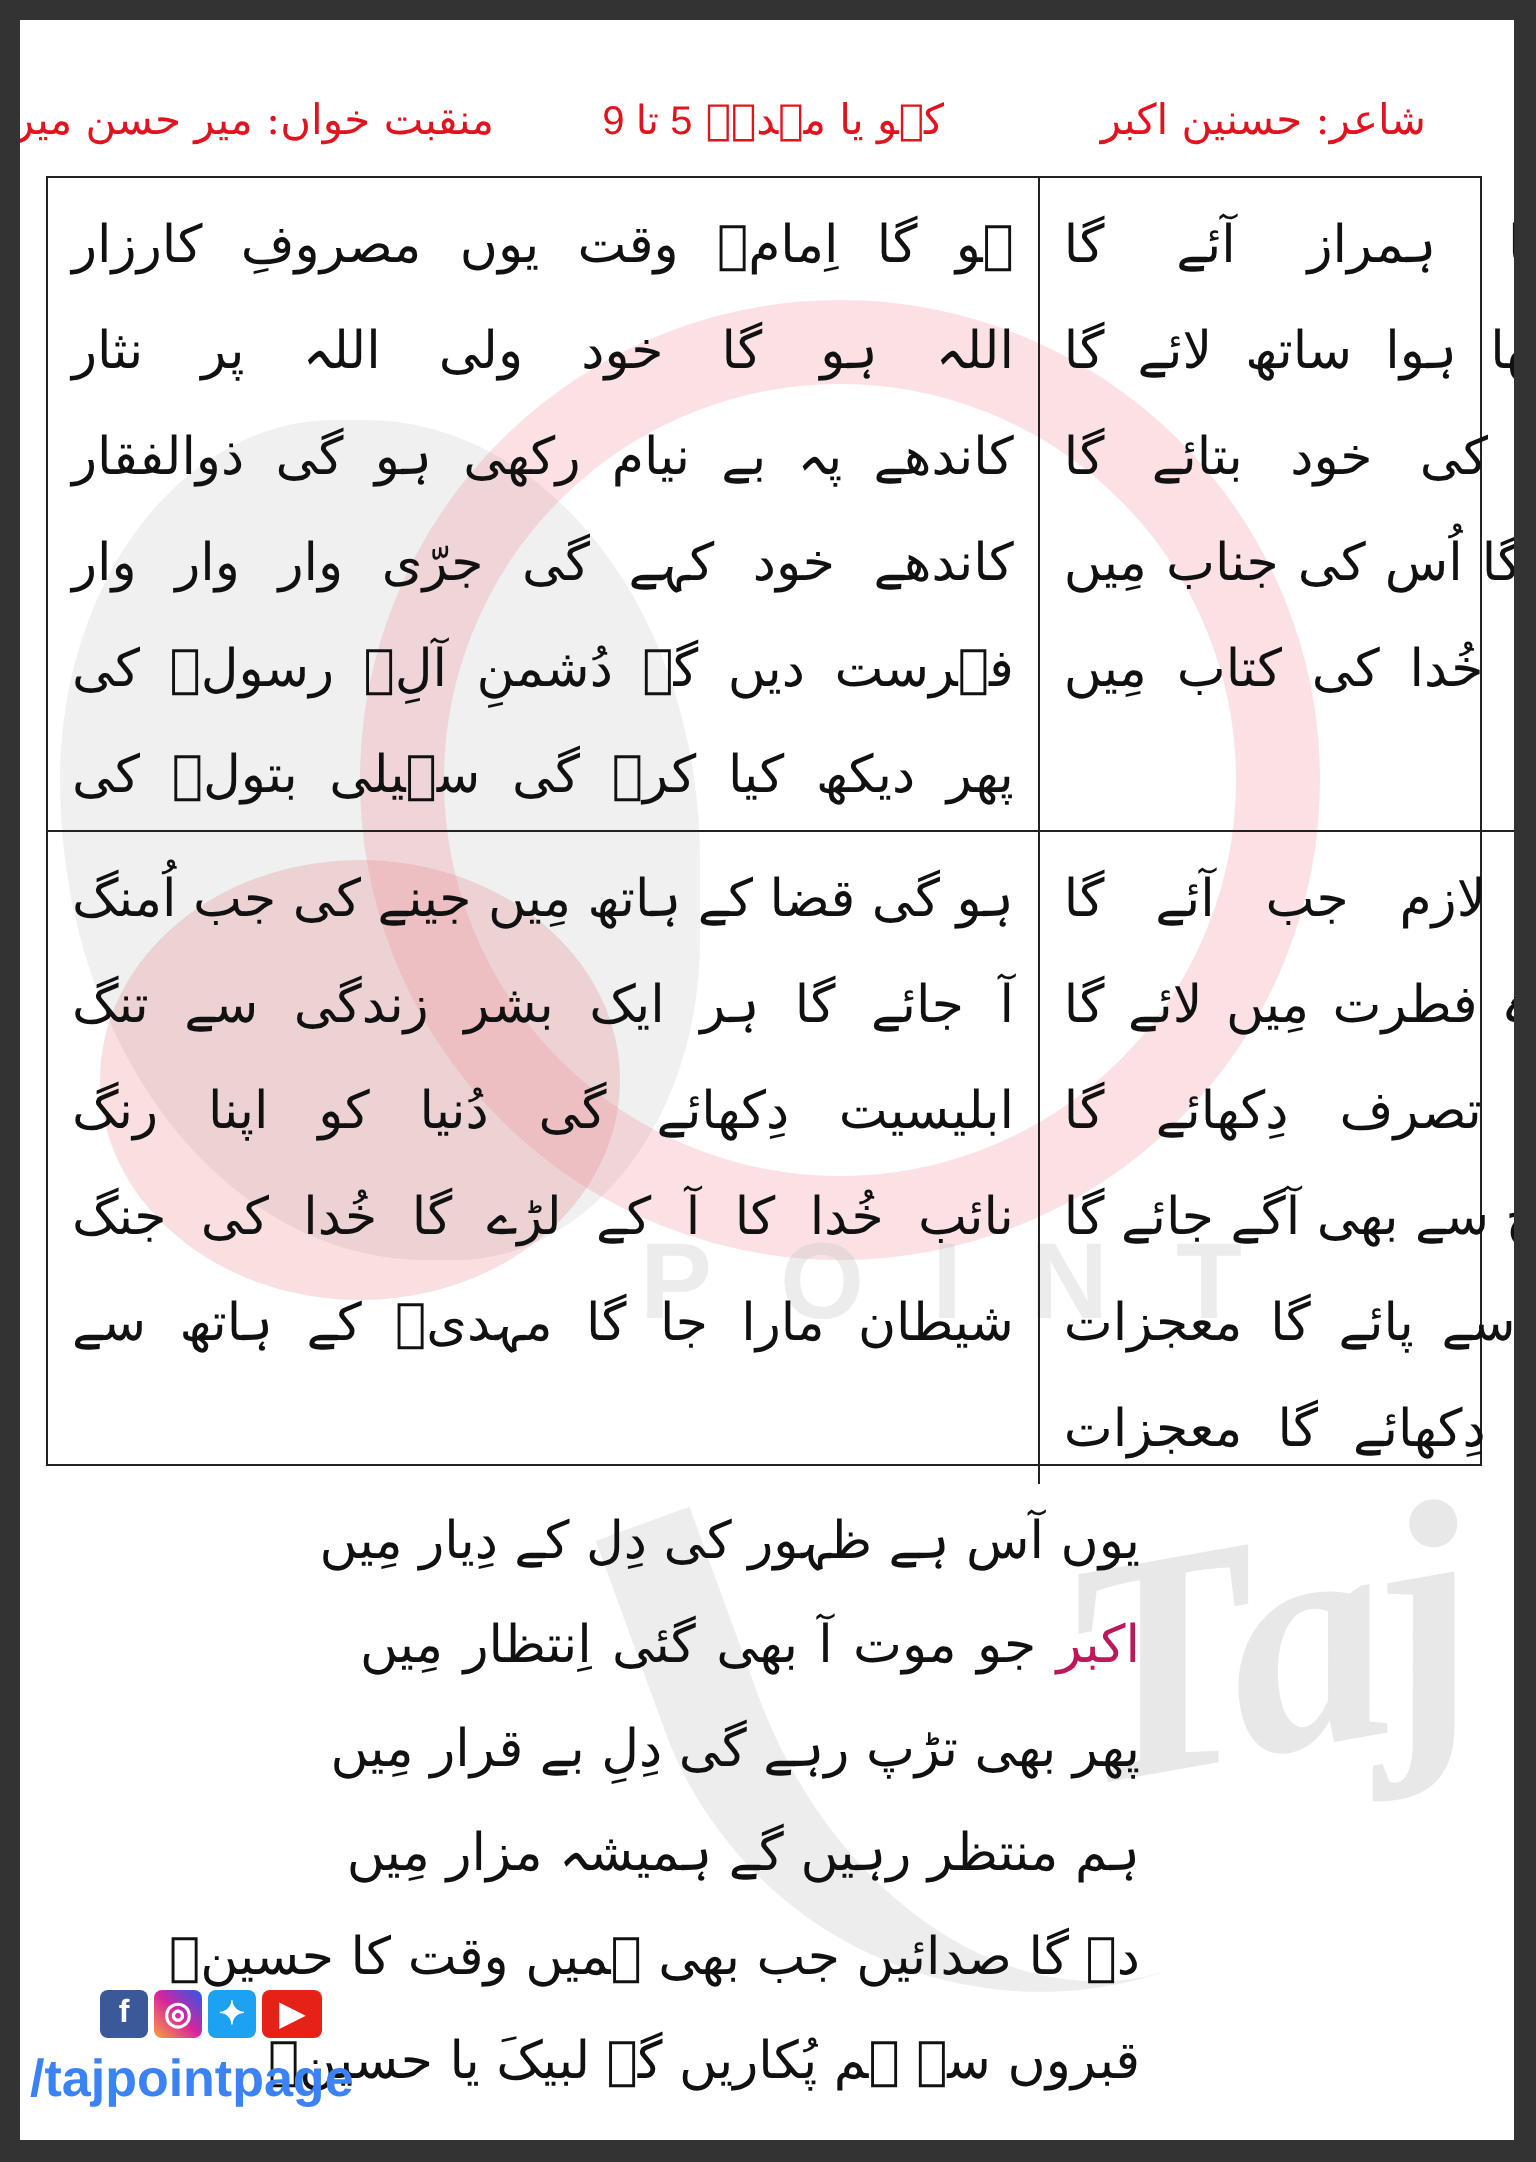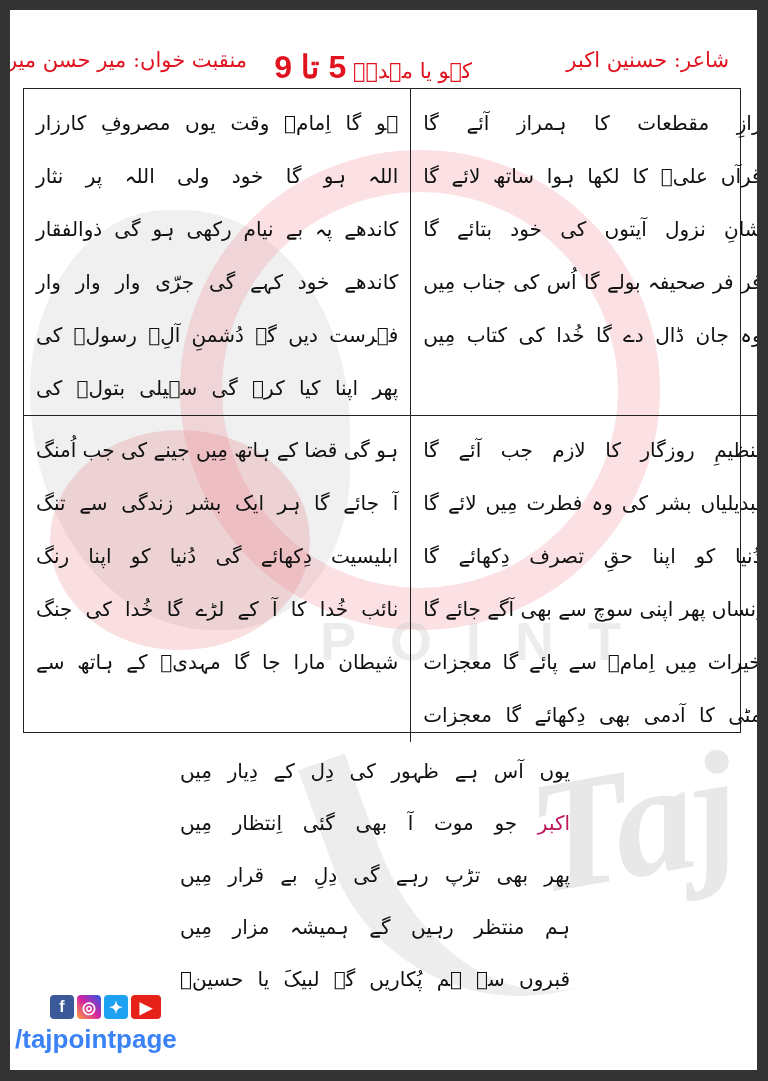--- a/index.html
+++ b/index.html
@@ -62,23 +62,23 @@
     }
 
     .header {
       position: absolute; left: 0; top: 30px; width: 747px; height: 50px;
       direction: rtl;
       color: #e0141e;
       font-family: "DejaVu Serif", serif;
       font-size: 21px;
     }
     .header span { position: absolute; top: 8px; white-space: nowrap; }
-    .h-poet { right: 28px; text-align: center; }
+    .h-poet { right: 44px; text-align: center; }
     .h-title { right: 285px; }
-    .h-title b { font-family: "Liberation Sans", sans-serif; font-weight: bold; font-size: 32px; }
+    .h-title b { font-family: "Liberation Sans", sans-serif; font-weight: normal; font-size: 20px; }
     .h-reciter { right: 510px; }
 
     .grid {
       position: absolute;
       left: 13px; top: 78px;
       width: 718px; height: 645px;
       border: 1.5px solid #222;
       box-sizing: border-box;
       display: grid;
       grid-template-columns: 1fr 1fr;
@@ -87,21 +87,21 @@
     .cell {
       direction: rtl;
       padding: 8px 12px 0 12px;
       box-sizing: border-box;
     }
     .cell.c-right { border-left: 1.5px solid #222; }
     .cell.r-top { border-bottom: 1.5px solid #222; }
     .line {
       height: 53px; line-height: 53px;
       font-family: "DejaVu Sans", sans-serif;
-      font-size: 20px;
+      font-size: 26px;
       color: #111;
       white-space: nowrap;
       text-align: justify;
       text-align-last: justify;
     }
     .closing {
       position: absolute;
       left: 170px; top: 735px;
       width: 390px;
       direction: rtl;
@@ -152,21 +152,21 @@
   </div>
 
   <div class="grid">
 
     <div class="cell r-top" style="grid-column:1;grid-row:1">
       <div class="line">ہو گا اِمامؑ وقت یوں مصروفِ کارزار</div>
       <div class="line">اللہ ہو گا خود ولی اللہ پر نثار</div>
       <div class="line">کاندھے پہ بے نیام رکھی ہو گی ذوالفقار</div>
       <div class="line">کاندھے خود کہے گی جرّی وار وار وار</div>
       <div class="line">فہرست دیں گے دُشمنِ آلِؑ رسولؐ کی</div>
-      <div class="line">پھر اپنا کیا کرے گی سہیلی بتولؑ کی</div>
+      <div class="line">پھر دیکھ کیا کرے گی سہیلی بتولؑ کی</div>
     </div>
     <div class="cell r-top c-right" style="grid-column:2;grid-row:1">
       <div class="line">رازِ مقطعات کا ہمراز آئے گا</div>
       <div class="line">قرآں علیؑ کا لکھا ہوا ساتھ لائے گا</div>
       <div class="line">شانِ نزول آیتوں کی خود بتائے گا</div>
       <div class="line">فر فر صحیفہ بولے گا اُس کی جناب مِیں</div>
       <div class="line">وہ جان ڈال دے گا خُدا کی کتاب مِیں</div>
     </div>
     <div class="cell" style="grid-column:1;grid-row:2">
       <div class="line">ہو گی قضا کے ہاتھ مِیں جینے کی جب اُمنگ</div>
@@ -183,20 +183,21 @@
       <div class="line">خیرات مِیں اِمامؑ سے پائے گا معجزات</div>
       <div class="line">مٹی کا آدمی بھی دِکھائے گا معجزات</div>
     </div>
   </div>
 
   <div class="closing">
     <div class="line">یوں آس ہے ظہور کی دِل کے دِیار مِیں</div>
     <div class="line"><span class="accent">اکبر</span> <span>جو موت آ بھی گئی اِنتظار مِیں</span></div>
     <div class="line">پھر بھی تڑپ رہے گی دِلِ بے قرار مِیں</div>
     <div class="line">ہم منتظر رہیں گے ہمیشہ مزار مِیں</div>
+    <div class="line">دے گا صدائیں جب بھی ہمیں وقت کا حسینؑ</div>
     <div class="line">قبروں سے ہم پُکاریں گے لبیکَ یا حسینؑ</div>
   </div>
 
   <div class="social">
     <div class="soc fb">f</div>
     <div class="soc ig">◎</div>
     <div class="soc tw">✦</div>
     <div class="soc yt">▶</div>
   </div>
   <div class="handle">/tajpointpage</div>

